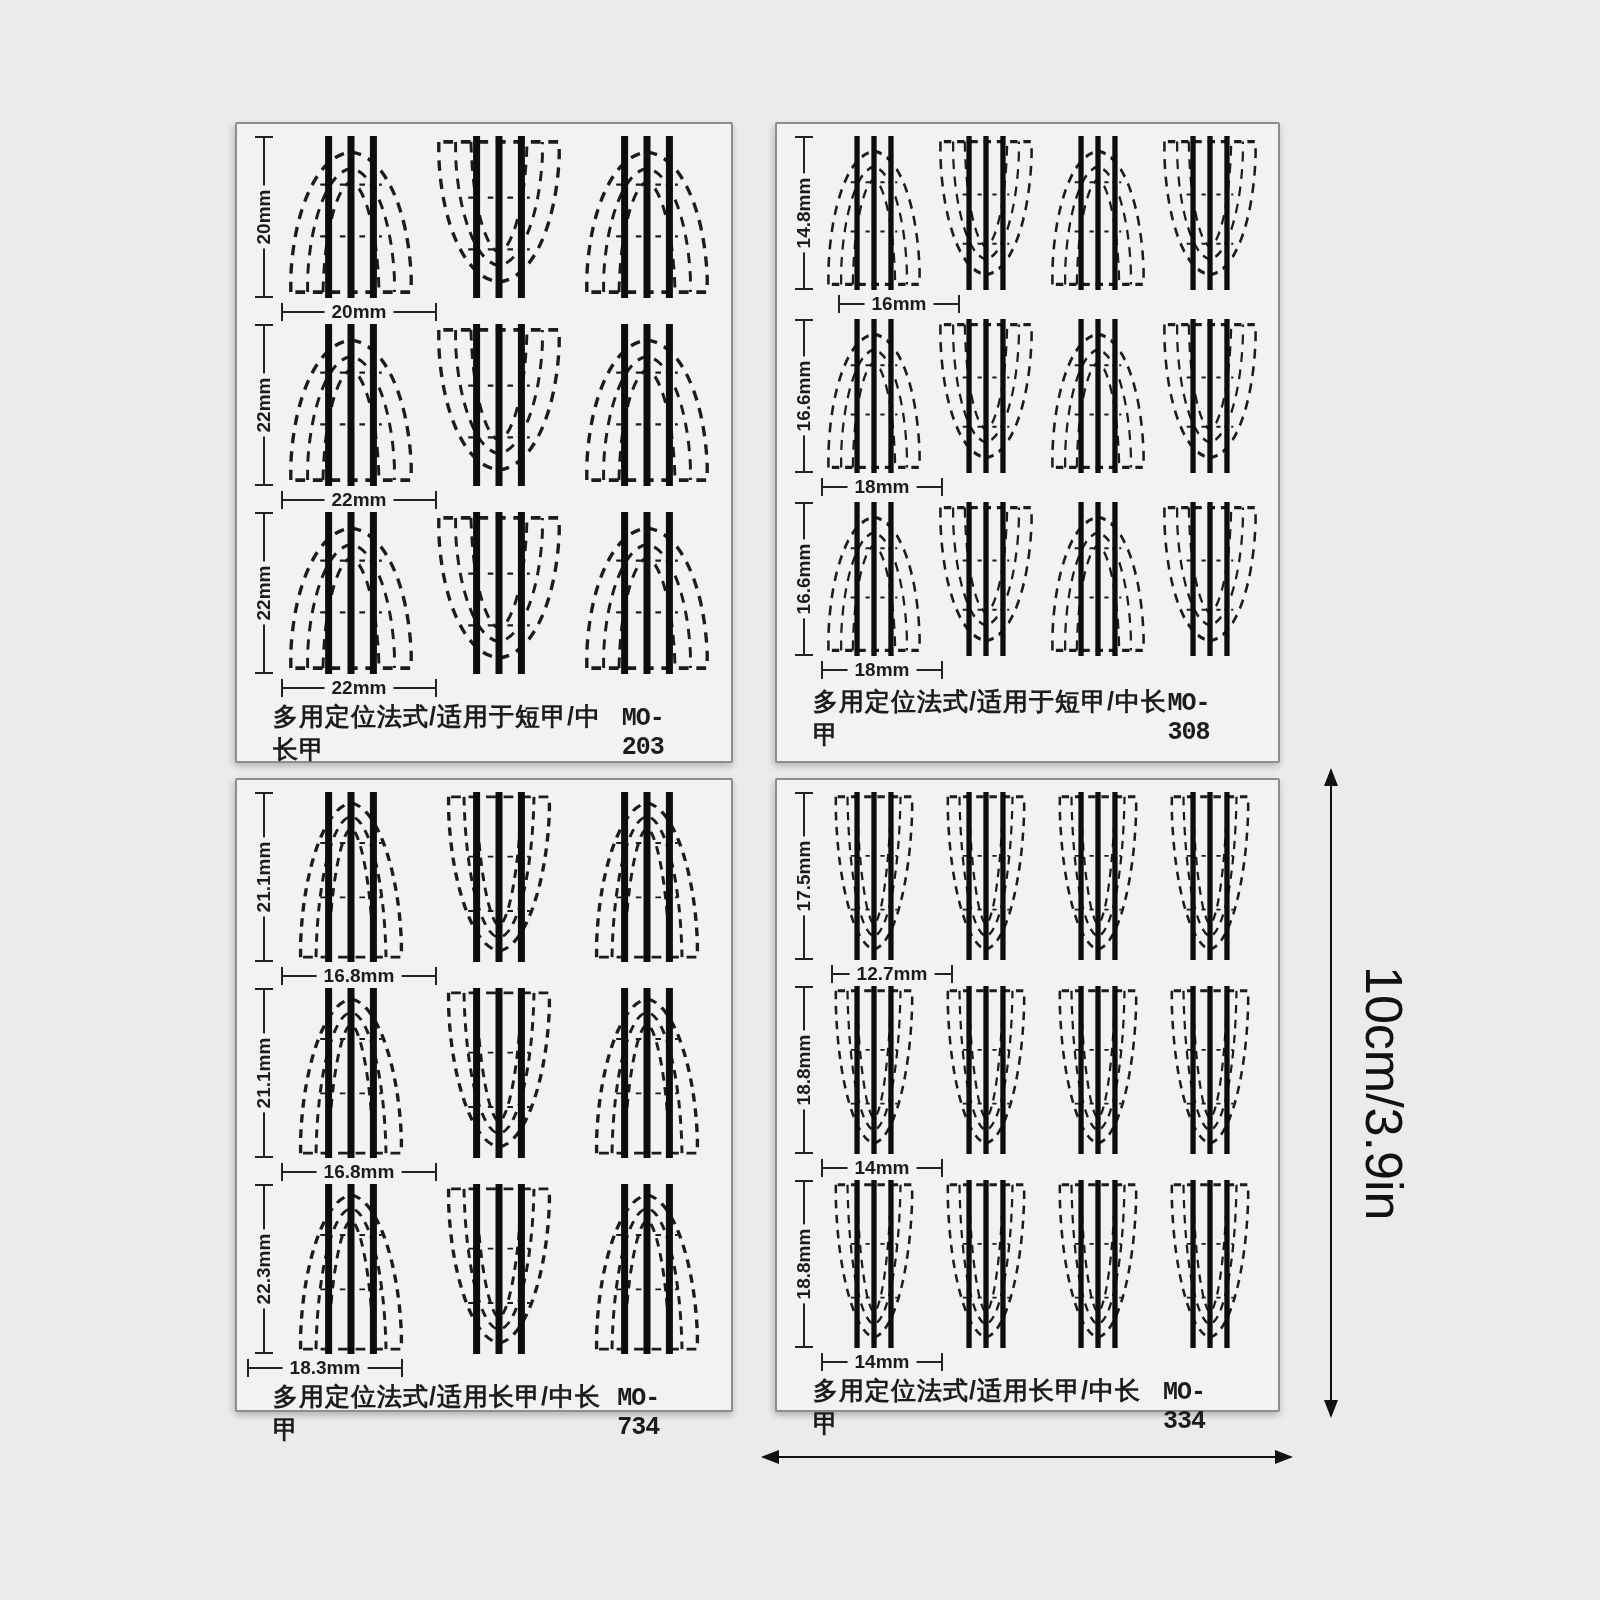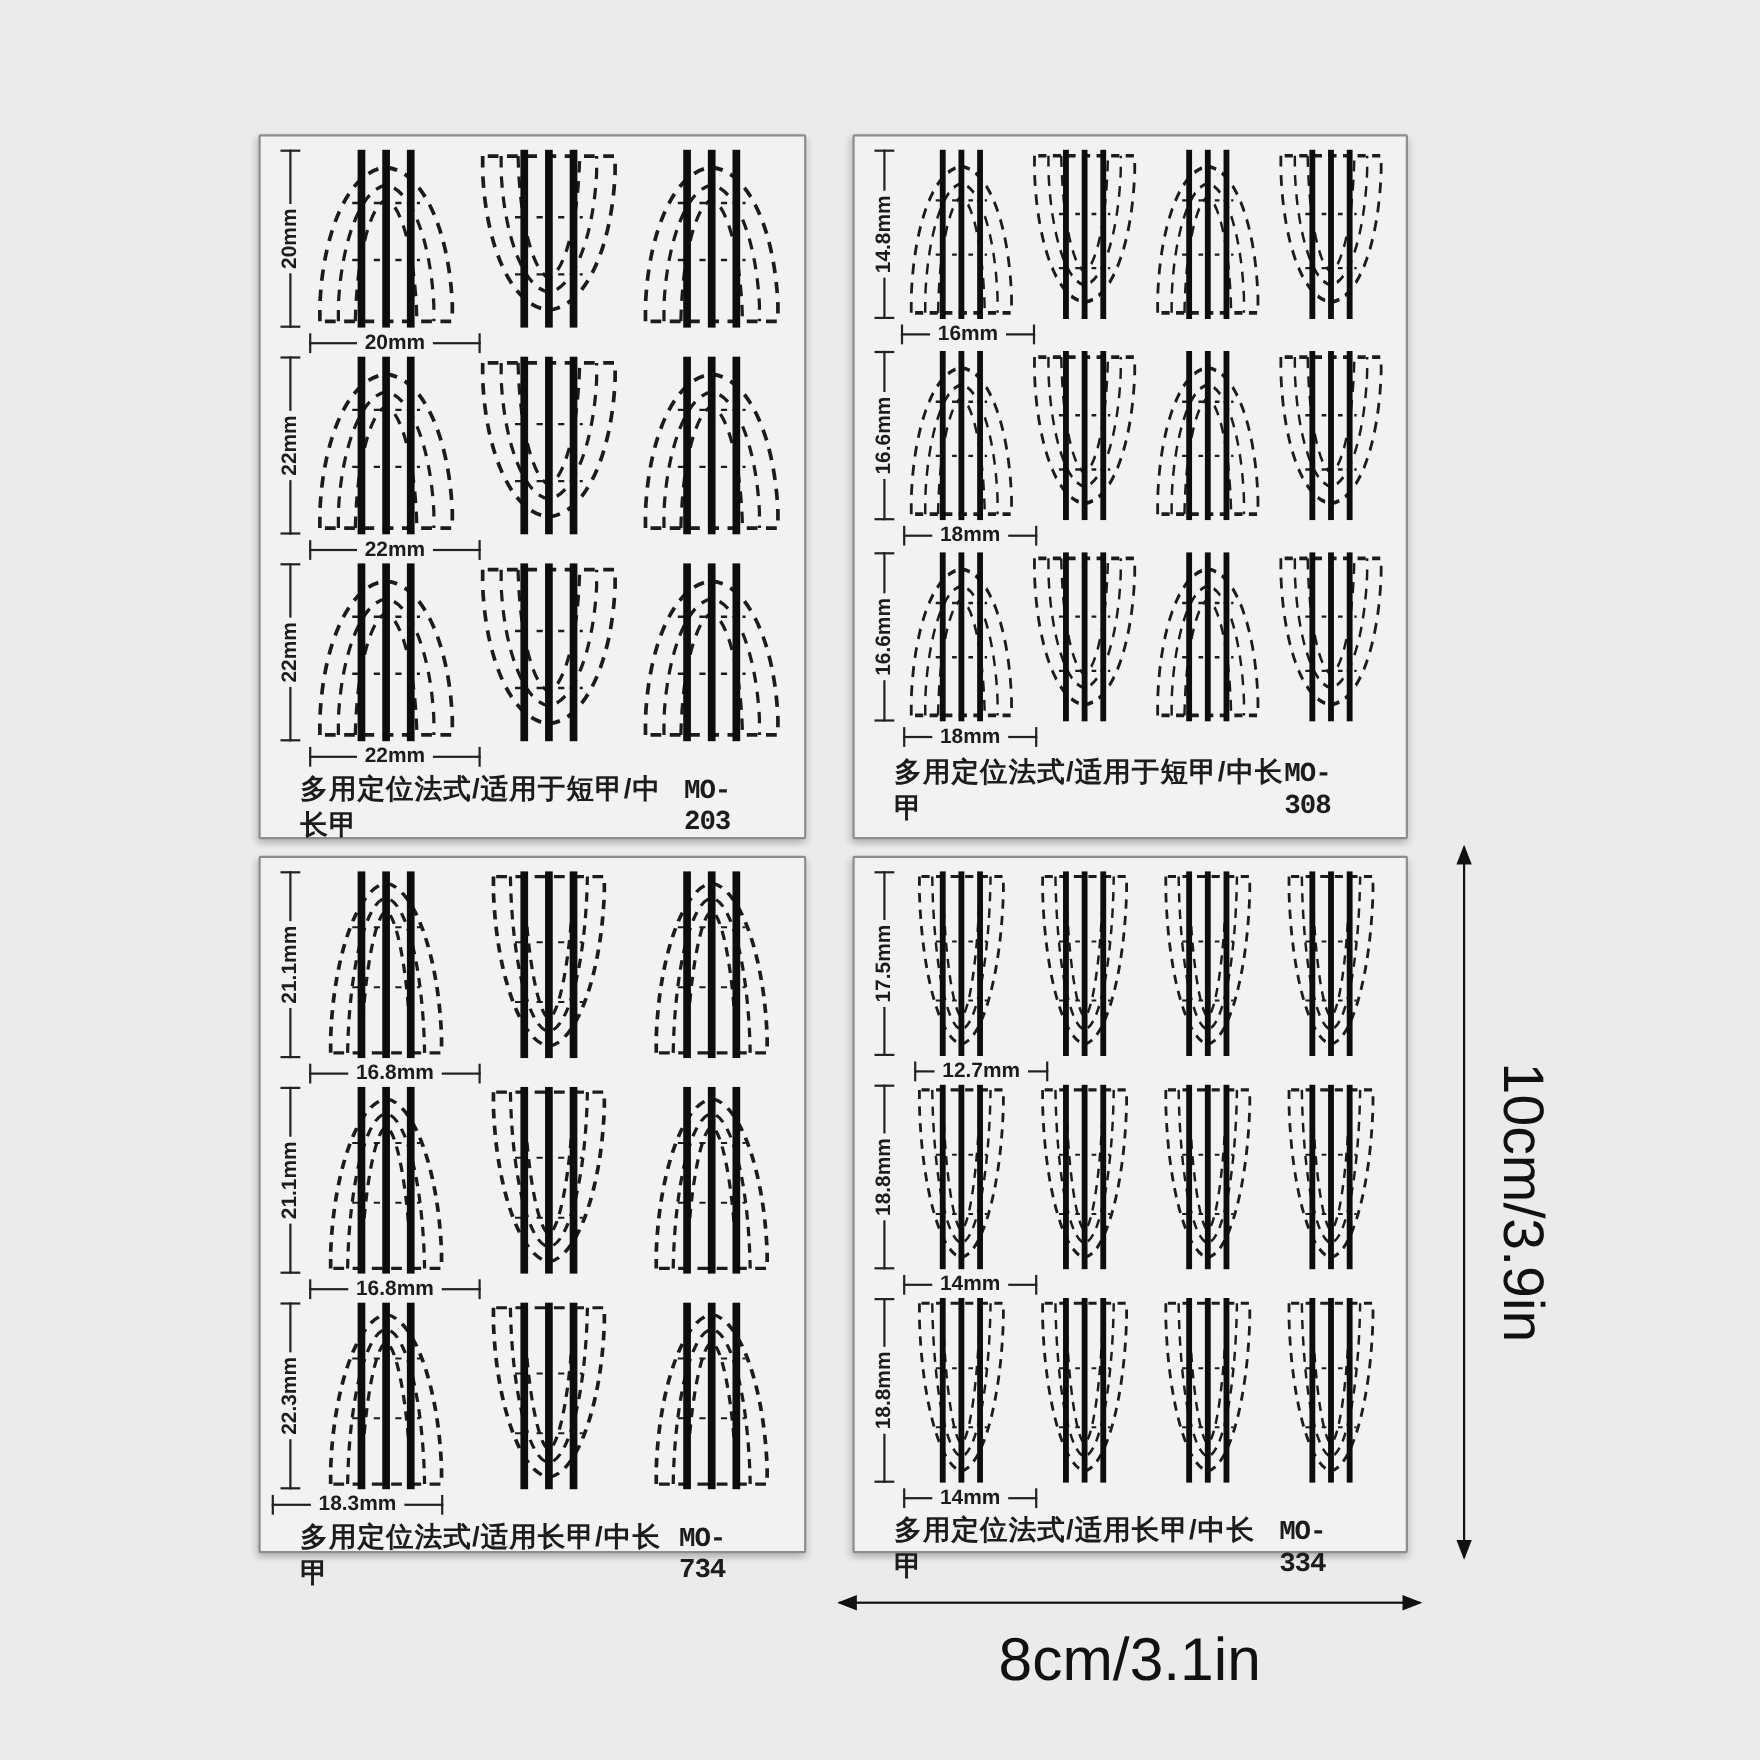--- a/index.html
+++ b/index.html
@@ -308,21 +308,21 @@
                   <path d="M30,106 C31,62 41,33 50,31 C59,33 69,62 70,106" fill="none" stroke="#1c1c1c" stroke-width="2.1" stroke-dasharray="7 5.5"></path>
                   <path d="M28,33.0 L72,33.0" fill="none" stroke="#1c1c1c" stroke-width="1.5" stroke-dasharray="4 10"></path>
                   <path d="M28,68.2 L72,68.2" fill="none" stroke="#1c1c1c" stroke-width="1.5" stroke-dasharray="4 10"></path>
                 </g>
                 <rect x="31.5" y="0" width="5" height="110" fill="#0d0d0d"></rect>
                 <rect x="47.5" y="0" width="5" height="110" fill="#0d0d0d"></rect>
                 <rect x="63.5" y="0" width="5" height="110" fill="#0d0d0d"></rect>
               </svg>
             </div>
           </div>
-          <div class="hbracket" style="width: 122px; margin-left: 32px;">
+          <div class="hbracket" style="width: 122px; margin-left: 51px;">
             <div class="hline"></div>
             <div class="hcap l"></div>
             <div class="hcap r"></div>
             <span class="hlabel">16mm</span>
           </div>
         </div>
         <div class="rowblock">
           <div class="cellrow">
             <div class="vbracket" style="height: 154px;">
               <div class="vline"></div>
@@ -836,14 +836,13 @@
   <div class="v-arrow">
     <div class="head-up"></div>
     <div class="head-down"></div>
   </div>
   <div class="v-dim-label">10cm/3.9in</div>
 
   <div class="h-arrow">
     <div class="head-left"></div>
     <div class="head-right"></div>
   </div>
-  <div class="h-dim-label">8cm/3.1in</div>
 </div>
 
 </body></html>

